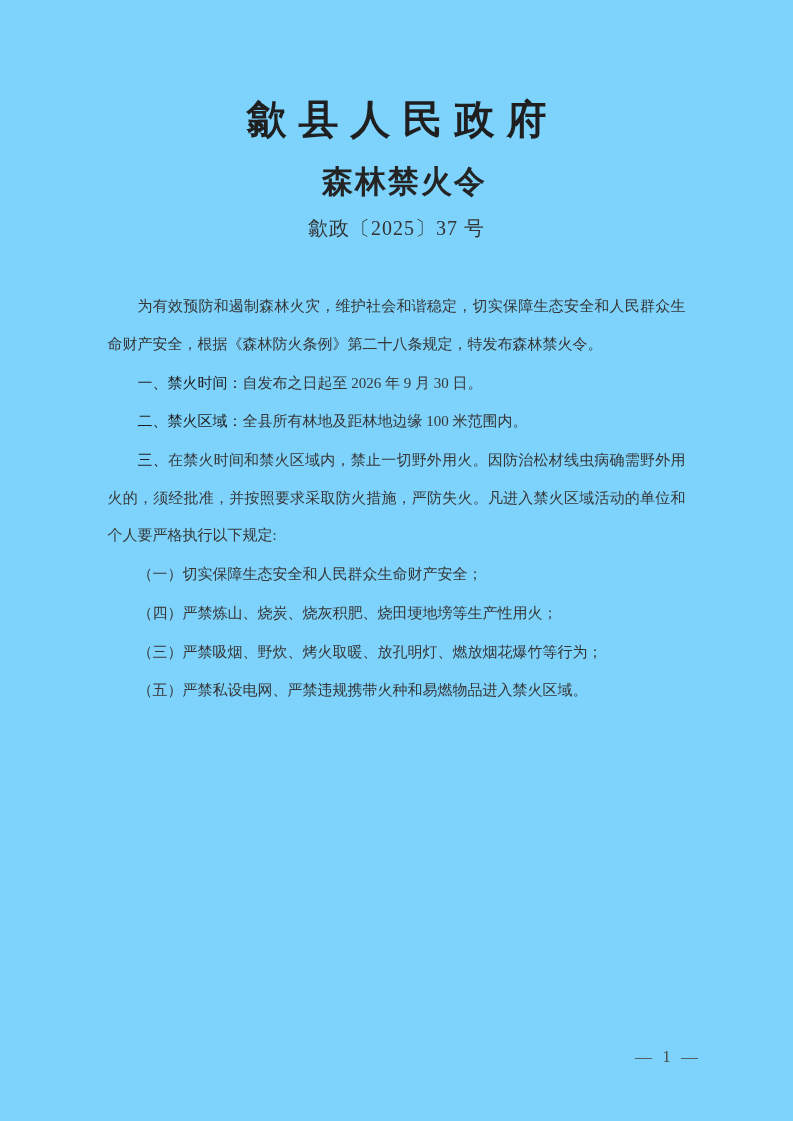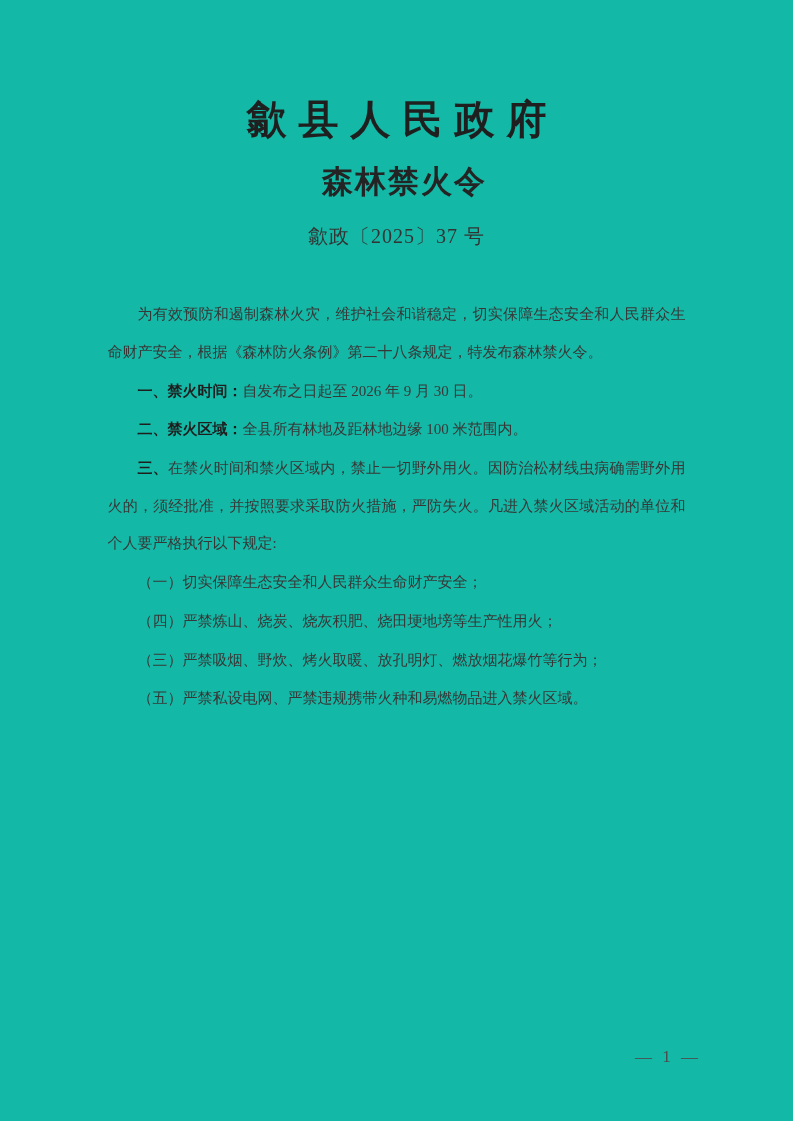--- a/index.html
+++ b/index.html
@@ -5,21 +5,21 @@
   html, body {
     margin: 0;
     padding: 0;
     background: #e8e8e8;
   }
   .page {
     position: relative;
     width: 793px;
     height: 1121px;
     margin: 0 auto;
-    background: #14b8a6;
+    background: #7dd3fc;
     font-family: "Liberation Serif", serif;
     overflow: hidden;
   }
   .doc-header {
     text-align: center;
   }
   .doc-title {
     padding-top: 96px;
     font-size: 40px;
     line-height: 1.2;
@@ -31,41 +31,41 @@
   .doc-subtitle {
     margin-top: 19px;
     font-size: 31px;
     line-height: 1.2;
     font-weight: 700;
     letter-spacing: 2px;
     color: #242424;
     padding-left: 16px;
   }
   .doc-number {
-    margin-top: 24px;
+    margin-top: 16px;
     font-size: 20px;
     line-height: 1.25;
     letter-spacing: 1px;
     color: #333333;
   }
   .doc-body {
     width: 578px;
     margin: 46px auto 0 auto;
     font-size: 15px;
     line-height: 37.7px;
     text-align: justify;
     color: #373737;
   }
   .para {
     margin: 0;
     text-indent: 2em;
   }
   .lead {
     font-family: "Liberation Sans", sans-serif;
-    font-weight: 700;
+    font-weight: 400;
     color: #1e1e1e;
   }
   .page-number {
     position: absolute;
     right: 92px;
     bottom: 54px;
     font-size: 17px;
     letter-spacing: 3px;
     color: #4c4c4c;
   }

